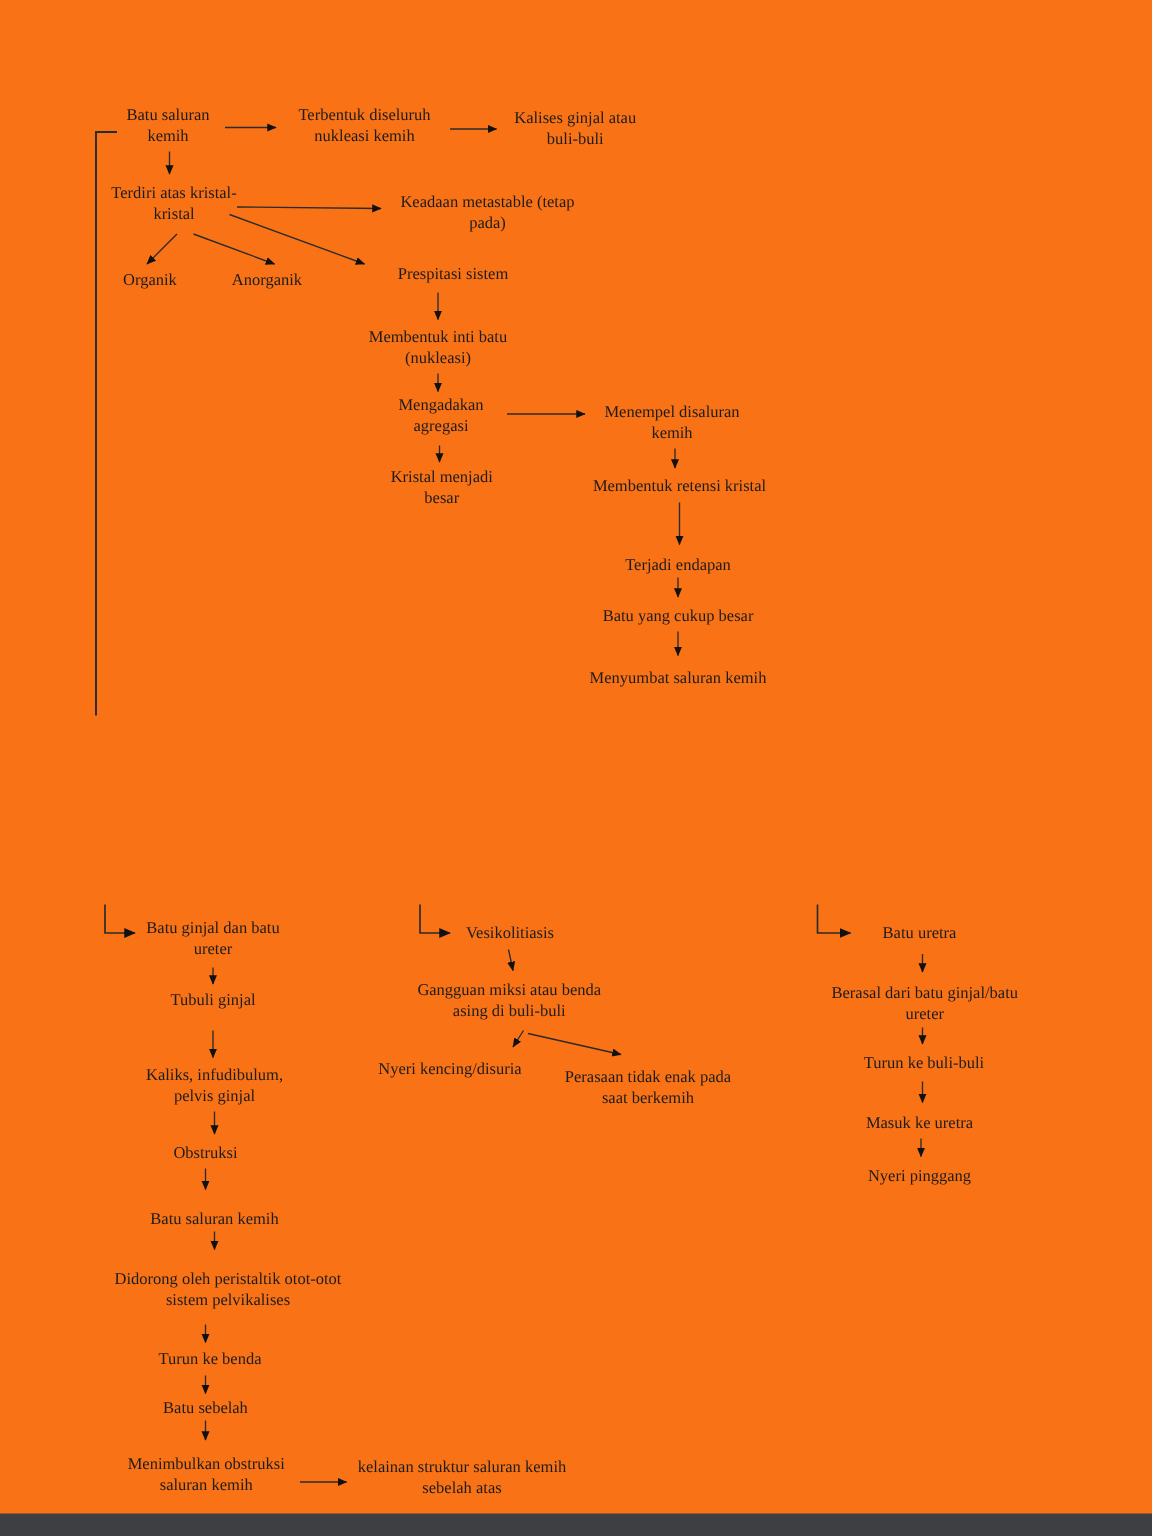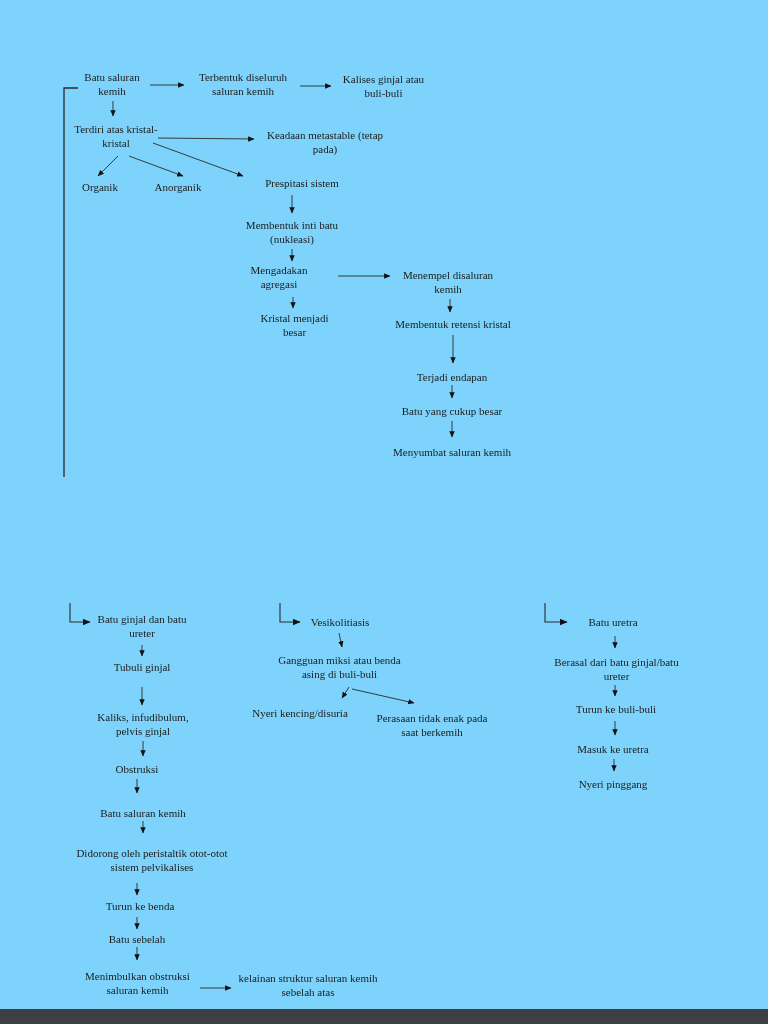--- a/index.html
+++ b/index.html
@@ -1,21 +1,21 @@
 <!DOCTYPE html>
 <html><head>
 <meta charset="utf-8">
 <style>
   html,body{margin:0;padding:0;}
   body{
     width:768px;height:1024px;background:#ffffff;
     font-family:"Liberation Serif","DejaVu Serif",serif;
     color:#1c1c1c;font-size:11px;line-height:14px;
   }
-  .page{position:relative;width:768px;height:1024px;background:#7dd3fc;overflow:hidden;}
+  .page{position:relative;width:768px;height:1024px;background:#f97316;overflow:hidden;}
   .node{position:absolute;text-align:center;}
   .connectors{position:absolute;left:0;top:0;width:768px;height:1024px;}
   .bottom-bar{position:absolute;left:0;bottom:0;width:768px;height:15px;background:#3d3f42;}
 </style>
 </head>
 <body>
 
 <div class="page">
 
   <svg class="connectors" viewBox="0 0 768 1024" xmlns="http://www.w3.org/2000/svg">
@@ -63,29 +63,29 @@
       <polyline points="545,603 545,622 567,622" marker-end="url(#ah)" stroke-width="1.1"></polyline>
       <line x1="615" y1="636" x2="615" y2="648" marker-end="url(#ah)"></line>
       <line x1="615" y1="685" x2="615" y2="696" marker-end="url(#ah)"></line>
       <line x1="615" y1="721" x2="615" y2="735" marker-end="url(#ah)"></line>
       <line x1="614" y1="759" x2="614" y2="771" marker-end="url(#ah)"></line>
     </g>
   </svg>
 
   <div>
     <div class="node" style="left:77px;top:70px;width:70px">Batu saluran kemih</div>
-    <div class="node" style="left:193px;top:70px;width:100px">Terbentuk diseluruh saluran kemih</div>
+    <div class="node" style="left:193px;top:70px;width:100px">Terbentuk diseluruh nukleasi kemih</div>
     <div class="node" style="left:336px;top:72px;width:95px">Kalises ginjal atau buli-buli</div>
     <div class="node" style="left:68px;top:122px;width:96px">Terdiri atas kristal-kristal</div>
     <div class="node" style="left:262px;top:128px;width:126px">Keadaan metastable (tetap pada)</div>
     <div class="node" style="left:75px;top:180px;width:50px">Organik</div>
     <div class="node" style="left:148px;top:180px;width:60px">Anorganik</div>
     <div class="node" style="left:257px;top:176px;width:90px">Prespitasi sistem</div>
     <div class="node" style="left:237px;top:218px;width:110px">Membentuk inti batu (nukleasi)</div>
-    <div class="node" style="left:240px;top:263px;width:78px">Mengadakan agregasi</div>
+    <div class="node" style="left:255px;top:263px;width:78px">Mengadakan agregasi</div>
     <div class="node" style="left:398px;top:268px;width:100px">Menempel disaluran kemih</div>
     <div class="node" style="left:252px;top:311px;width:85px">Kristal menjadi besar</div>
     <div class="node" style="left:388px;top:317px;width:130px">Membentuk retensi kristal</div>
     <div class="node" style="left:407px;top:370px;width:90px">Terjadi endapan</div>
     <div class="node" style="left:392px;top:404px;width:120px">Batu yang cukup besar</div>
     <div class="node" style="left:387px;top:445px;width:130px">Menyumbat saluran kemih</div>
   </div>
 
   <div>
     <div class="node" style="left:92px;top:612px;width:100px">Batu ginjal dan batu ureter</div>

